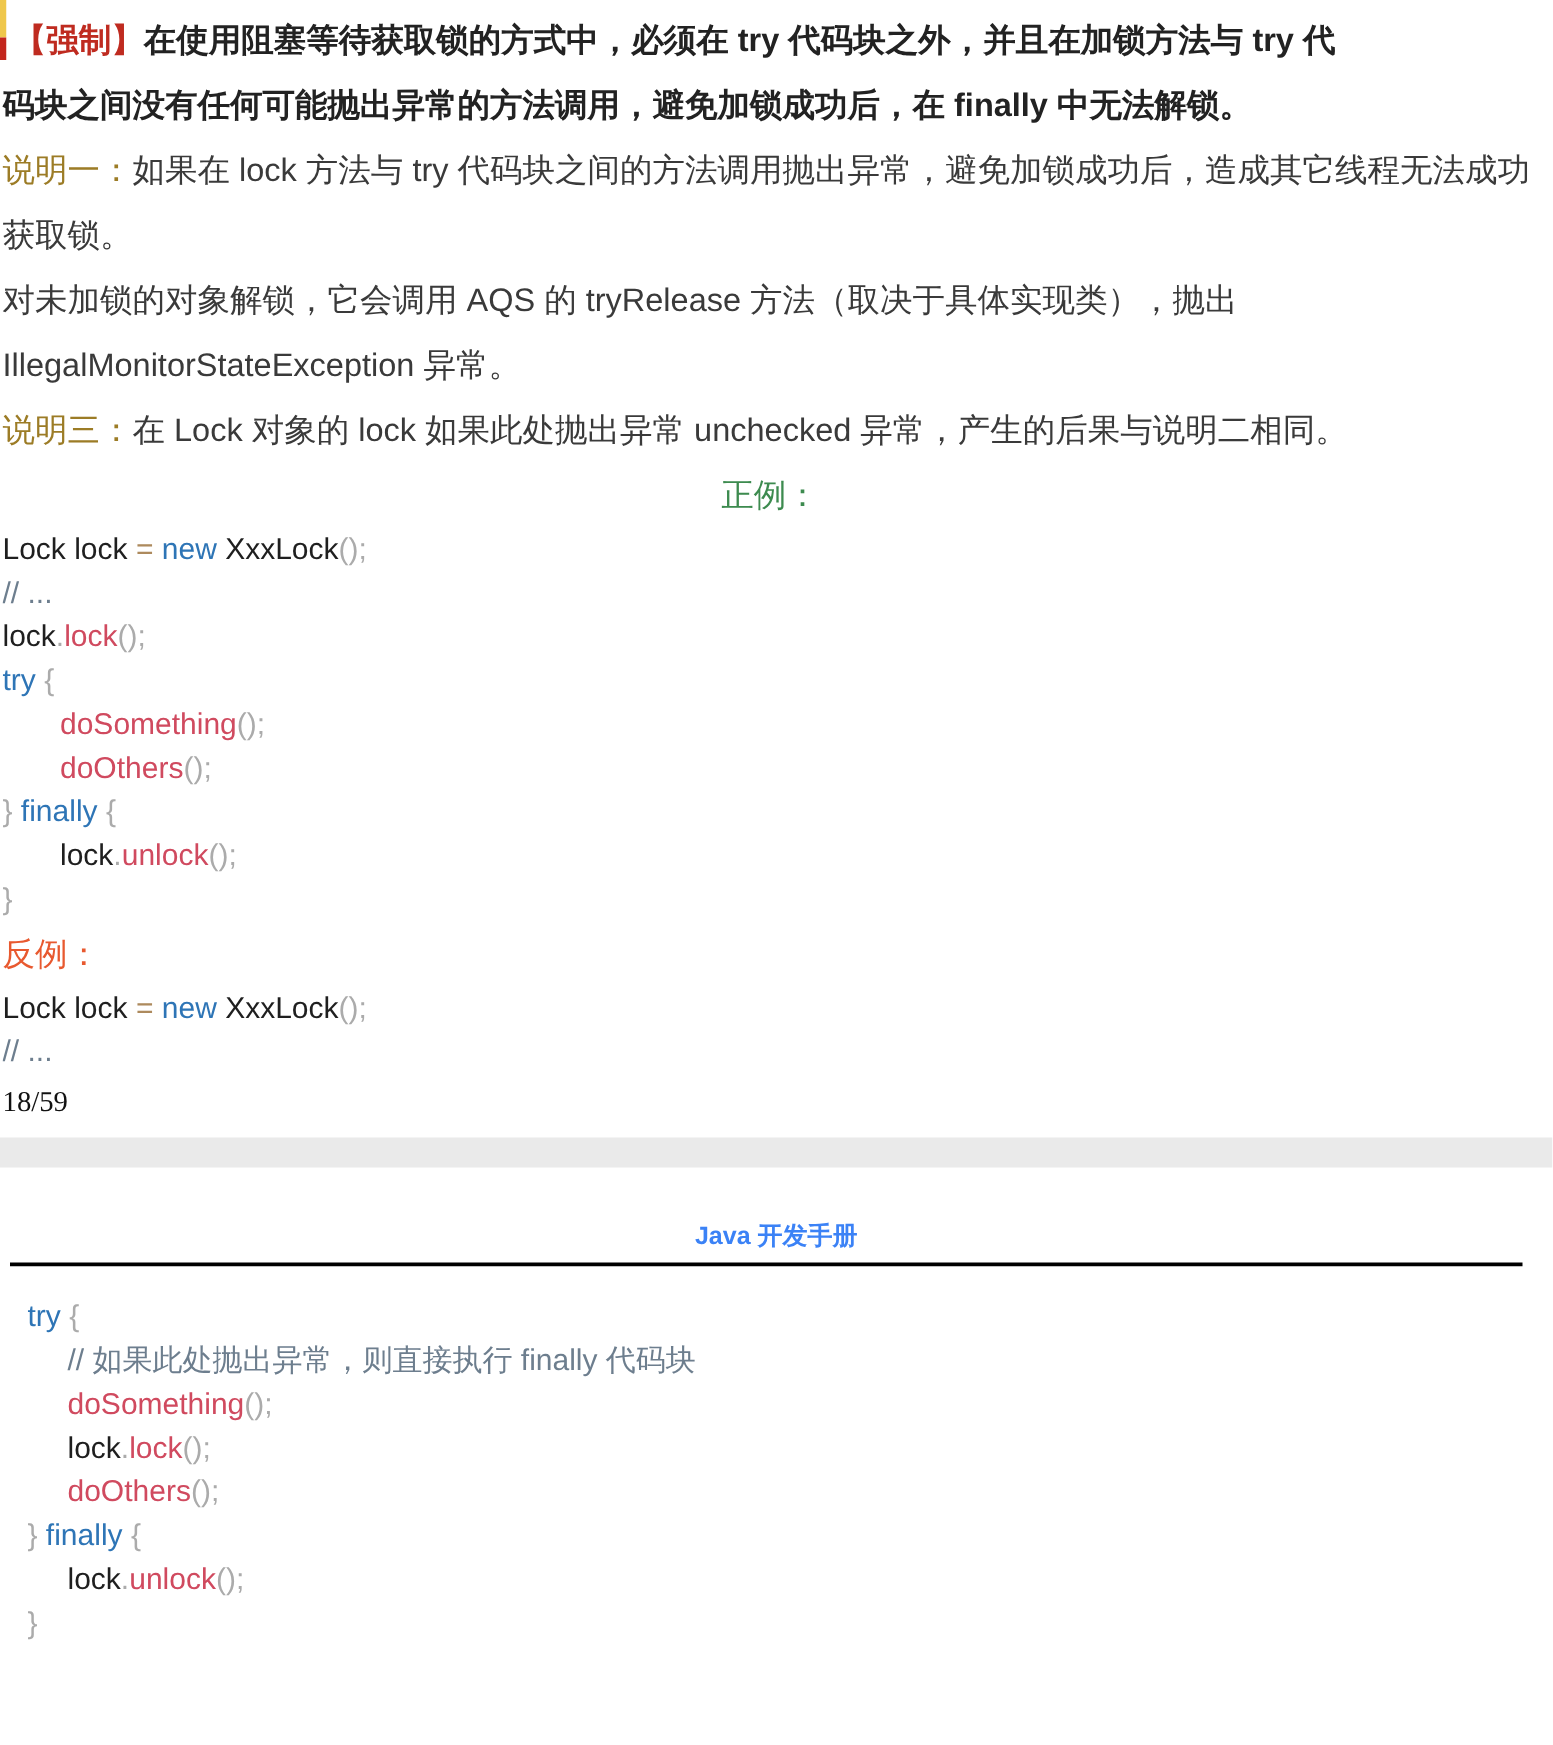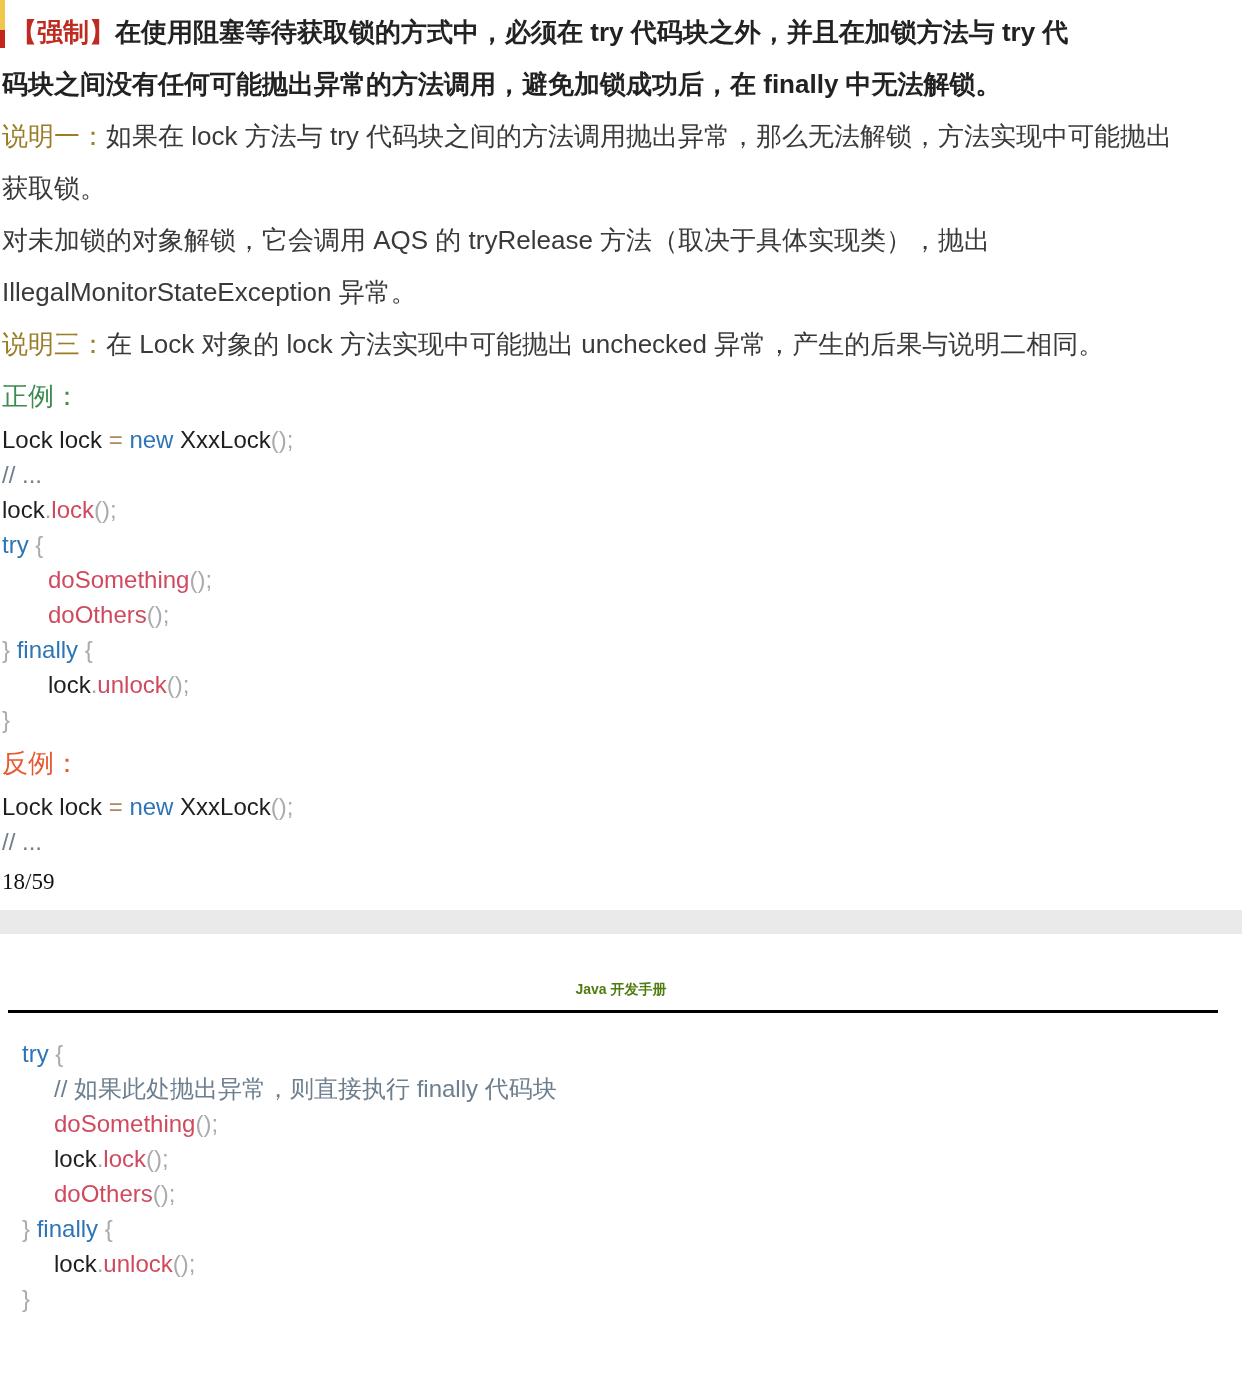--- a/index.html
+++ b/index.html
@@ -20,21 +20,21 @@
 
   .line { display:block; white-space:nowrap; overflow:hidden; }
 
   .para { font-size:26px; line-height:52px; color:#3a3a3a; }
   .rule { font-weight:700; color:#222; }
   .rule .line:first-child { padding-left:9px; }
   .rule-label { color:var(--rule-red,#bf2b20); }
   .note-label { color:var(--note-gold,#9c7c26); font-weight:400; }
 
   .example-label { font-size:26px; line-height:52px; white-space:nowrap; }
-  .pos { color:var(--good-green,#3d8b4f); }
+  .pos { color:var(--good-green,#3d8b4f);text-align:center; }
   .neg { color:var(--bad-orange,#e8592f); }
 
   .codeblock { font-size:24px; line-height:35px; color:var(--code-plain,#1f1f1f); }
   .codeblock.pg2 { margin-left:20px; }
   .code-line { white-space:nowrap; overflow:hidden; }
   .code-line.i1 { padding-left:46px; }
   .codeblock.pg2 .code-line.i1 { padding-left:32px; }
   .tk-plain { color:var(--code-plain,#1f1f1f); }
   .tk-kw    { color:var(--code-kw,#2e75b6); }
   .tk-fn    { color:var(--code-fn,#d04a5f); }
@@ -42,21 +42,21 @@
   .tk-pun   { color:var(--code-pun,#ababab); }
   .tk-cm    { color:var(--code-cm,#6d7e8e); }
 
   .page-number {
     text-align:left; font-family:"Liberation Serif","DejaVu Serif",serif;
     font-size:23px; color:#111; padding-right:14px; margin-top:8px; line-height:30px;
   }
 
   .band { width:1242px; height:24px; background:var(--band-gray,#eaeaea); margin-top:13px; }
 
-  .next-header { text-align:center; font-size:14px; font-weight:600; color:#4d7c0f; margin-top:41px; line-height:28px; }
+  .next-header { text-align:center; font-size:20px; font-weight:600; color:#3b82f6; margin-top:41px; line-height:28px; }
   .header-rule { height:3px; background:#000; margin:7px 24px 0 8px; }
 
   .codeblock.page2-code { margin-top:17px; }
 </style>
 </head>
 <body>
 
 <div class="page">
 
   <div class="marker">
@@ -65,31 +65,31 @@
   </div>
 
   <div class="content">
 
     <p class="para rule">
       <span class="line"><span class="rule-label">【强制】</span><span>在使用阻塞等待获取锁的方式中，必须在 try 代码块之外，并且在加锁方法与 try 代</span></span>
       <span class="line">码块之间没有任何可能抛出异常的方法调用，避免加锁成功后，在 finally 中无法解锁。</span>
     </p>
 
     <p class="para">
-      <span class="line"><span class="note-label">说明一：</span><span>如果在 lock 方法与 try 代码块之间的方法调用抛出异常，那么无法解锁，方法实现中可能抛出</span></span>
+      <span class="line"><span class="note-label">说明一：</span><span>如果在 lock 方法与 try 代码块之间的方法调用抛出异常，避免加锁成功后，造成其它线程无法成功</span></span>
       <span class="line">获取锁。</span>
     </p>
 
     <p class="para">
       <span class="line">对未加锁的对象解锁，它会调用 AQS 的 tryRelease 方法（取决于具体实现类），抛出</span>
       <span class="line">IllegalMonitorStateException 异常。</span>
     </p>
 
     <p class="para">
-      <span class="line"><span class="note-label">说明三：</span><span>在 Lock 对象的 lock 方法实现中可能抛出 unchecked 异常，产生的后果与说明二相同。</span></span>
+      <span class="line"><span class="note-label">说明三：</span><span>在 Lock 对象的 lock 如果此处抛出异常 unchecked 异常，产生的后果与说明二相同。</span></span>
     </p>
 
     <div class="example-label pos">正例：</div>
 
     <div class="codeblock">
         <div class="code-line i0"><span class="tk-plain">Lock lock </span><span class="tk-op">= </span><span class="tk-kw">new </span><span class="tk-plain">XxxLock</span><span class="tk-pun">();</span></div>
         <div class="code-line i0"><span class="tk-cm">// ...</span></div>
         <div class="code-line i0"><span class="tk-plain">lock</span><span class="tk-pun">.</span><span class="tk-fn">lock</span><span class="tk-pun">();</span></div>
         <div class="code-line i0"><span class="tk-kw">try </span><span class="tk-pun">{</span></div>
         <div class="code-line i1"><span class="tk-fn">doSomething</span><span class="tk-pun">();</span></div>

